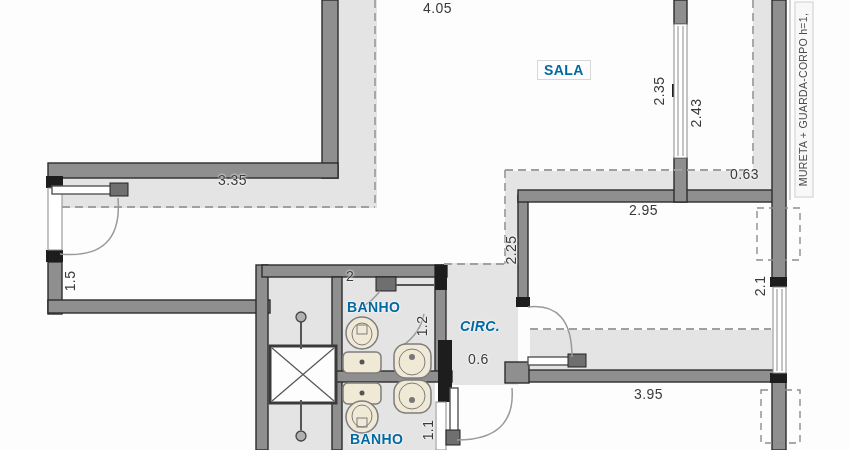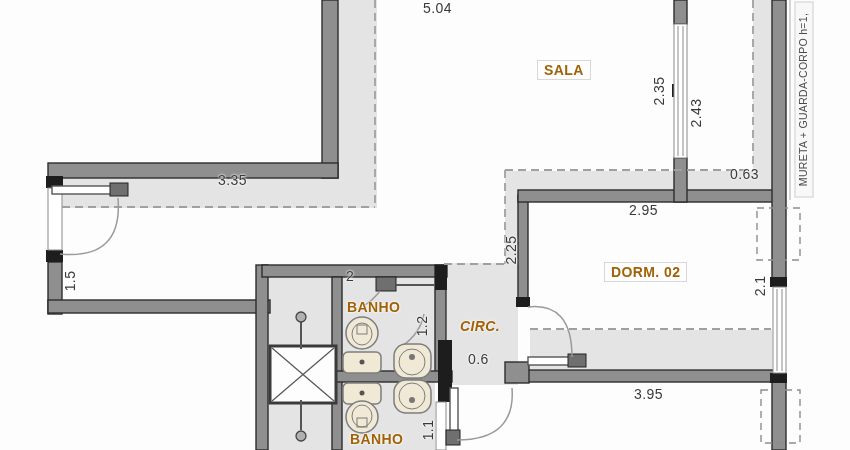--- a/index.html
+++ b/index.html
@@ -8,21 +8,21 @@
     font-family:"Liberation Sans", sans-serif;overflow:hidden;
   }
   .plan svg{position:absolute;left:0;top:0;}
   .lbl{
     position:absolute;color:#3a3a3a;font-size:14px;line-height:16px;
     white-space:nowrap;letter-spacing:.4px;
     text-shadow:0 0 3px #fff,0 0 2px #fff;
   }
   .dim{font-size:14px;}
   .room{
-    font-size:14px;font-weight:bold;color:#a16207;
+    font-size:14px;font-weight:bold;color:#0369a1;
   }
   .boxed{
     background:rgba(253,253,253,.92);border:1px solid #d7d7d7;
     padding:1px 6px;box-shadow:0 0 0 1px rgba(255,255,255,.5);
   }
   .vert{
     display:flex;align-items:center;justify-content:center;
     width:36px;height:16px;transform:rotate(-90deg);transform-origin:center;
   }
   .vert-sm{width:34px;}
@@ -156,26 +156,25 @@
       <ellipse cx="412" cy="362" rx="13" ry="13" fill="none" stroke-width="1"></ellipse>
       <circle cx="412" cy="357" r="3" fill="#777777" stroke="none"></circle>
 
       <rect x="394" y="380" width="37" height="33" rx="12"></rect>
       <ellipse cx="412" cy="396" rx="13" ry="13" fill="none" stroke-width="1"></ellipse>
       <circle cx="412" cy="400" r="3" fill="#777777" stroke="none"></circle>
     </g>
   </svg>
 
   <div class="lbl room boxed" style="left:537px;top:60px;">SALA</div>
-  <div class="lbl room boxed" style="left:604px;top:262px;">DORM. 02</div>
   <div class="lbl room" style="left:460px;top:318px;font-style:italic;">CIRC.</div>
   <div class="lbl room" style="left:347px;top:299px;">BANHO</div>
   <div class="lbl room" style="left:350px;top:431px;">BANHO</div>
 
-  <div class="lbl dim" style="left:423px;top:0px;">5.04</div>
+  <div class="lbl dim" style="left:423px;top:0px;">4.05</div>
   <div class="lbl dim" style="left:173px;top:172px;margin-left:45px;">3.35</div>
   <div class="lbl dim" style="left:730px;top:166px;">0.63</div>
   <div class="lbl dim" style="left:629px;top:202px;">2.95</div>
   <div class="lbl dim" style="left:468px;top:351px;">0.6</div>
   <div class="lbl dim" style="left:591px;top:386px;margin-left:43px;">3.95</div>
   <div class="lbl dim" style="left:346px;top:268px;">2</div>
 
   <div class="lbl dim vert vert-sm" style="left:53px;top:273px;">1.5</div>
   <div class="lbl dim vert" style="left:641px;top:83px;">2.35</div>
   <div class="lbl dim vert" style="left:678px;top:105px;">2.43</div>

